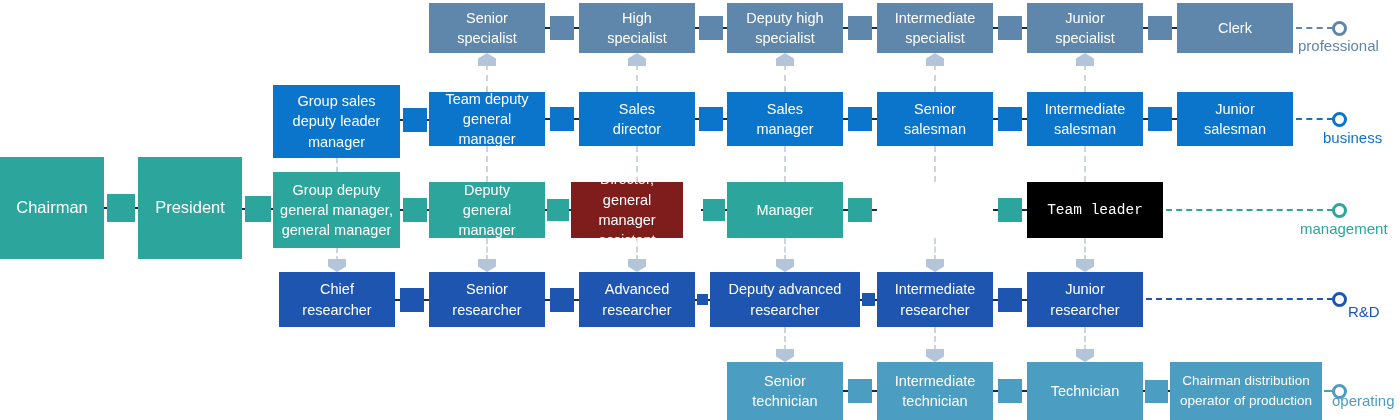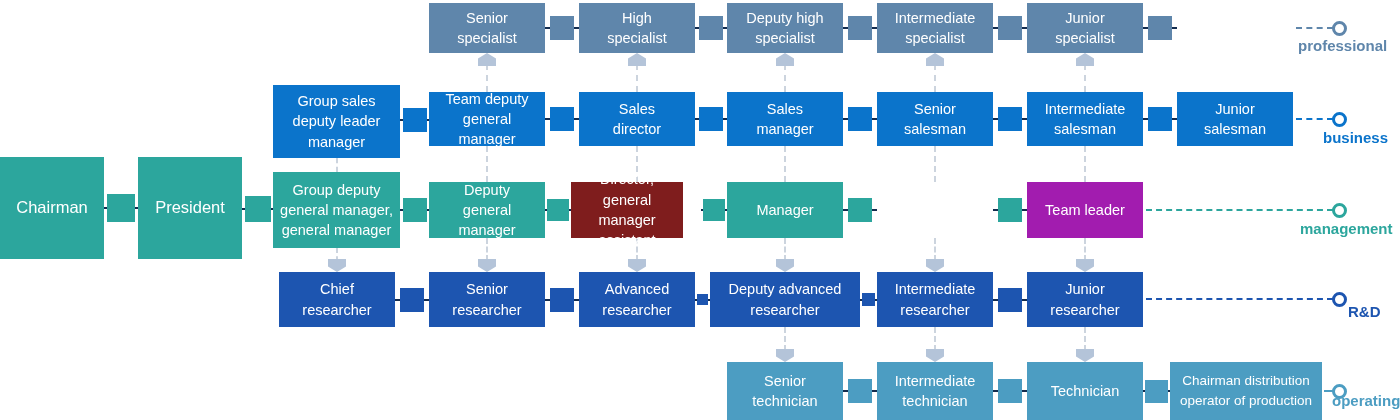--- a/index.html
+++ b/index.html
@@ -11,21 +11,21 @@
   .node.big{font-size:16.5px;}
   .node.small{font-size:13.5px;line-height:1.45;}
   .gapline{position:absolute;height:2px;}
   .square{position:absolute;}
   .vline{position:absolute;width:0;border-left:2px dashed #ccd4de;}
   .arrow{position:absolute;width:18px;height:13px;background:#b4c4d9;}
   .arrow.up{clip-path:polygon(50% 0,100% 42%,100% 100%,0 100%,0 42%);}
   .arrow.down{clip-path:polygon(0 0,100% 0,100% 58%,50% 100%,0 58%);}
   .tail{position:absolute;height:0;border-top:2px dashed;}
   .circle{position:absolute;width:9px;height:9px;border:3px solid;border-radius:50%;background:#fff;}
-  .track-label{position:absolute;font-weight:bold;font-size:15px;white-space:nowrap;}
+  .track-label{position:absolute;font-weight:normal;font-size:15px;white-space:nowrap;}
 </style>
 </head>
 <body>
 
 <div id="stage">
     <div class="vline" style="left: 486px; top: 64px; height: 28px; border-left-color: rgb(204, 212, 222);"></div>
     <div class="arrow up" style="left: 478px; top: 53px; background: rgb(180, 196, 217);"></div>
     <div class="vline" style="left: 636px; top: 64px; height: 28px; border-left-color: rgb(204, 212, 222);"></div>
     <div class="arrow up" style="left: 628px; top: 53px; background: rgb(180, 196, 217);"></div>
     <div class="vline" style="left: 784px; top: 64px; height: 28px; border-left-color: rgb(204, 212, 222);"></div>
@@ -74,20 +74,21 @@
     <div class="node" style="left: 429px; top: 3px; width: 116px; height: 50px; background: rgb(95, 134, 171);">Senior
 specialist</div>
     <div class="node" style="left: 579px; top: 3px; width: 116px; height: 50px; background: rgb(95, 134, 171);">High
 specialist</div>
     <div class="node" style="left: 727px; top: 3px; width: 116px; height: 50px; background: rgb(95, 134, 171);">Deputy high
 specialist</div>
     <div class="node" style="left: 877px; top: 3px; width: 116px; height: 50px; background: rgb(95, 134, 171);">Intermediate
 specialist</div>
     <div class="node" style="left: 1027px; top: 3px; width: 116px; height: 50px; background: rgb(95, 134, 171);">Junior
 specialist</div>
+    <div class="node" style="left: 1177px; top: 3px; width: 116px; height: 50px; background: rgb(95, 134, 171);">Clerk</div>
     <div class="tail" style="left: 1296px; top: 118px; width: 37px; border-top-color: rgb(11, 116, 203);"></div>
     <div class="circle" style="left: 1332px; top: 112px; border-color: rgb(11, 116, 203);"></div>
     <div class="track-label" style="left: 1323px; top: 129px; color: rgb(11, 116, 203);">business</div>
     <div class="gapline" style="left: 400px; top: 119.25px; width: 29px; background: rgb(20, 44, 78);"></div>
     <div class="square" style="left: 402.5px; top: 108.25px; width: 24px; height: 24px; background: rgb(11, 116, 203);"></div>
     <div class="gapline" style="left: 545px; top: 118px; width: 34px; background: rgb(20, 44, 78);"></div>
     <div class="square" style="left: 550px; top: 107px; width: 24px; height: 24px; background: rgb(11, 116, 203);"></div>
     <div class="gapline" style="left: 695px; top: 118px; width: 32px; background: rgb(20, 44, 78);"></div>
     <div class="square" style="left: 699px; top: 107px; width: 24px; height: 24px; background: rgb(11, 116, 203);"></div>
     <div class="gapline" style="left: 843px; top: 118px; width: 34px; background: rgb(20, 44, 78);"></div>
@@ -131,21 +132,21 @@
     <div class="node big" style="left: 0px; top: 157px; width: 104px; height: 102px; background: rgb(44, 166, 157);">Chairman</div>
     <div class="node big" style="left: 138px; top: 157px; width: 104px; height: 102px; background: rgb(44, 166, 157);">President</div>
     <div class="node" style="left: 273px; top: 172px; width: 127px; height: 76px; background: rgb(44, 166, 157);">Group deputy
 general manager,
 general manager</div>
     <div class="node" style="left: 429px; top: 182px; width: 116px; height: 56px; background: rgb(44, 166, 157);">Deputy
 general manager</div>
     <div class="node" style="left: 571px; top: 182px; width: 112px; height: 56px; background: #7f1d1d;">Director, general
 manager assistant</div>
     <div class="node" style="left: 727px; top: 182px; width: 116px; height: 56px; background: rgb(44, 166, 157);">Manager</div>
-    <div class="node" style="left: 1027px; top: 182px; width: 116px; height: 56px; background: #a21caf;">Team leader</div>
+    <div class="node" style="left: 1027px; top: 182px; width: 136px; height: 56px; background: #000000; font-family: Liberation Mono, monospace;">Team leader</div>
     <div class="tail" style="left: 1146px; top: 298px; width: 187px; border-top-color: rgb(29, 85, 176);"></div>
     <div class="circle" style="left: 1332px; top: 292px; border-color: rgb(29, 85, 176);"></div>
     <div class="track-label" style="left: 1348px; top: 303px; color: rgb(29, 85, 176);">R&amp;D</div>
     <div class="gapline" style="left: 395px; top: 298.5px; width: 34px; background: rgb(20, 44, 78);"></div>
     <div class="square" style="left: 400px; top: 287.5px; width: 24px; height: 24px; background: rgb(29, 85, 176);"></div>
     <div class="gapline" style="left: 545px; top: 298.5px; width: 34px; background: rgb(20, 44, 78);"></div>
     <div class="square" style="left: 550px; top: 287.5px; width: 24px; height: 24px; background: rgb(29, 85, 176);"></div>
     <div class="gapline" style="left: 695px; top: 298.5px; width: 15px; background: rgb(20, 44, 78);"></div>
     <div class="square" style="left: 697px; top: 294px; width: 11px; height: 11px; background: rgb(29, 85, 176);"></div>
     <div class="gapline" style="left: 860px; top: 298.5px; width: 17px; background: rgb(20, 44, 78);"></div>

